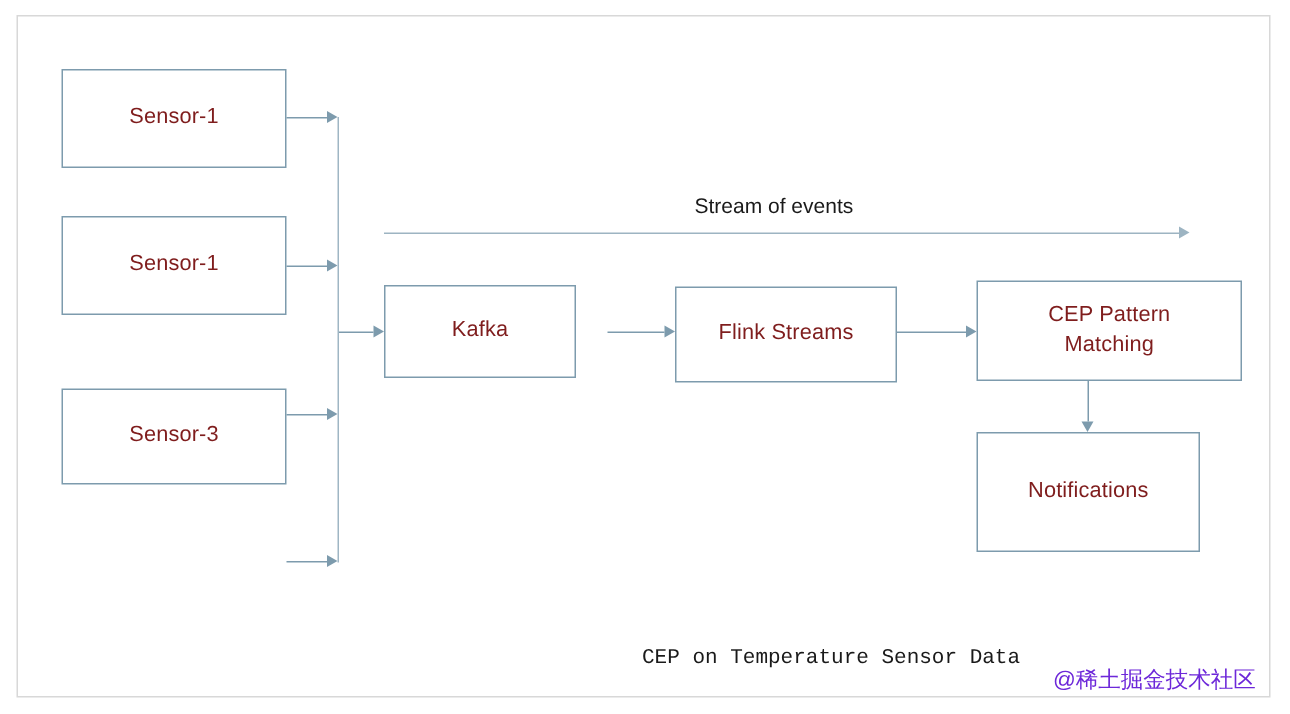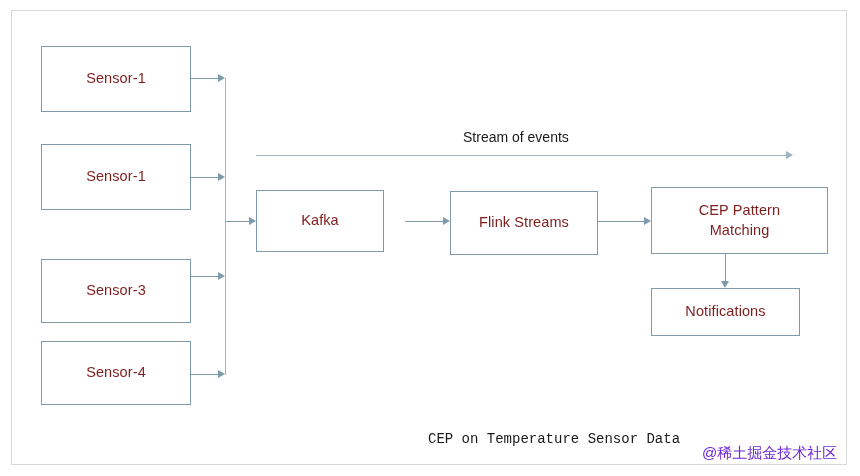--- a/index.html
+++ b/index.html
@@ -113,23 +113,20 @@
   </div>
 
   <div class="node" style="left:41px; top:144px; width:150px; height:66px;">
     <span class="node-label">Sensor-1</span>
   </div>
 
   <div class="node" style="left:41px; top:259px; width:150px; height:64px;">
     <span class="node-label">Sensor-3</span>
   </div>
 
-  <div class="node" style="left:41px; top:341px; width:150px; height:64px;">
-    <span class="node-label">Sensor-4</span>
-  </div>
 
   <div class="bus" style="left:225px; top:78px; height:297px;"></div>
 
   <div class="h-line" style="left:191px; top:78px; width:27px;"></div>
   <div class="arrowhead-r" style="left:218px; top:74px;"></div>
 
   <div class="h-line" style="left:191px; top:177px; width:27px;"></div>
   <div class="arrowhead-r" style="left:218px; top:173px;"></div>
 
   <div class="h-line" style="left:191px; top:276px; width:27px;"></div>
@@ -147,21 +144,21 @@
 
   <div class="node" style="left:450px; top:191px; width:148px; height:64px;">
     <span class="node-label">Flink Streams</span>
   </div>
 
   <div class="node" style="left:651px; top:187px; width:177px; height:67px;">
     <span class="node-label">CEP Pattern
 Matching</span>
   </div>
 
-  <div class="node" style="left:651px; top:288px; width:149px; height:48px;">
+  <div class="node" style="left:651px; top:288px; width:149px; height:80px;">
     <span class="node-label">Notifications</span>
   </div>
 
   <div class="h-line" style="left:405px; top:221px; width:38px;"></div>
   <div class="arrowhead-r" style="left:443px; top:217px;"></div>
 
   <div class="h-line" style="left:598px; top:221px; width:46px;"></div>
   <div class="arrowhead-r" style="left:644px; top:217px;"></div>
 
   <div class="v-line" style="left:725px; top:254px; height:27px;"></div>

